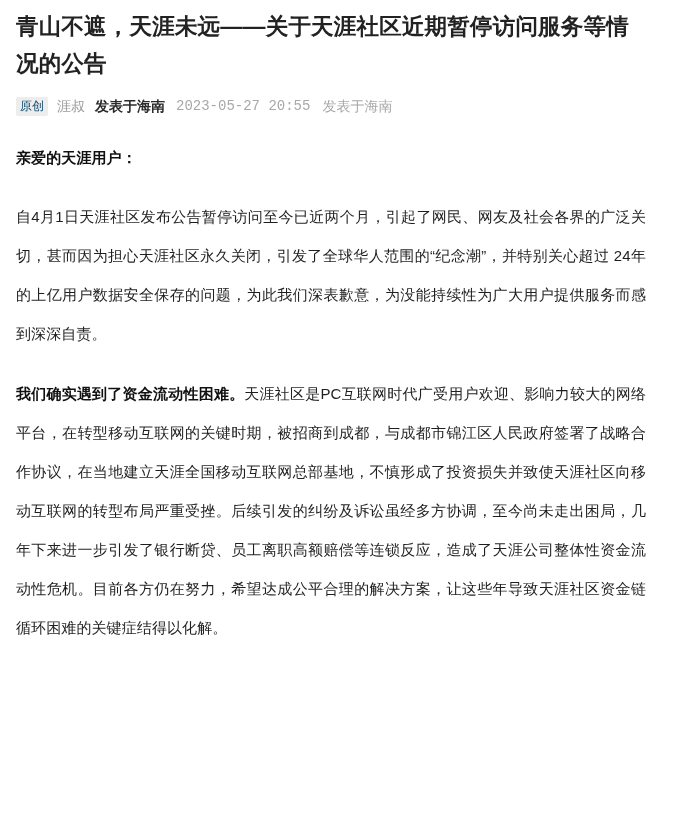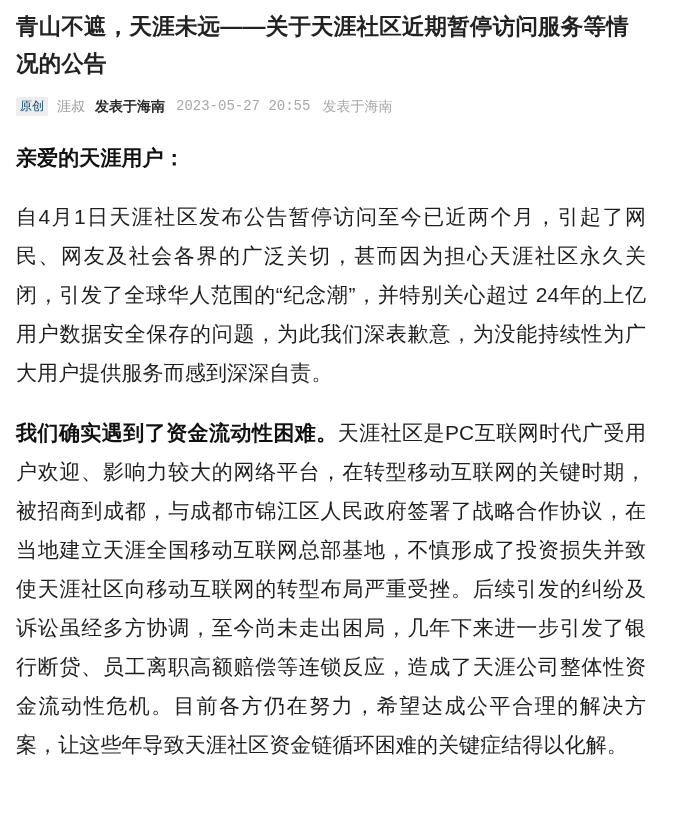--- a/index.html
+++ b/index.html
@@ -69,21 +69,21 @@
   }
   .meta-location {
     color: #a8a8a8;
   }
 
   
   .body-wrap {
     padding: 22px 18px 0 16px;
   }
   .para {
-    font-size: 21px;
+    font-size: 15px;
     line-height: 39px;
     color: #1f1f1f;
     margin: 0 0 21px 0;
     text-align: justify;
     text-justify: inter-ideograph;
     letter-spacing: 0.1px;
   }
   .para:last-child { margin-bottom: 0; }
   .para b, .para strong {
     font-weight: 700;

